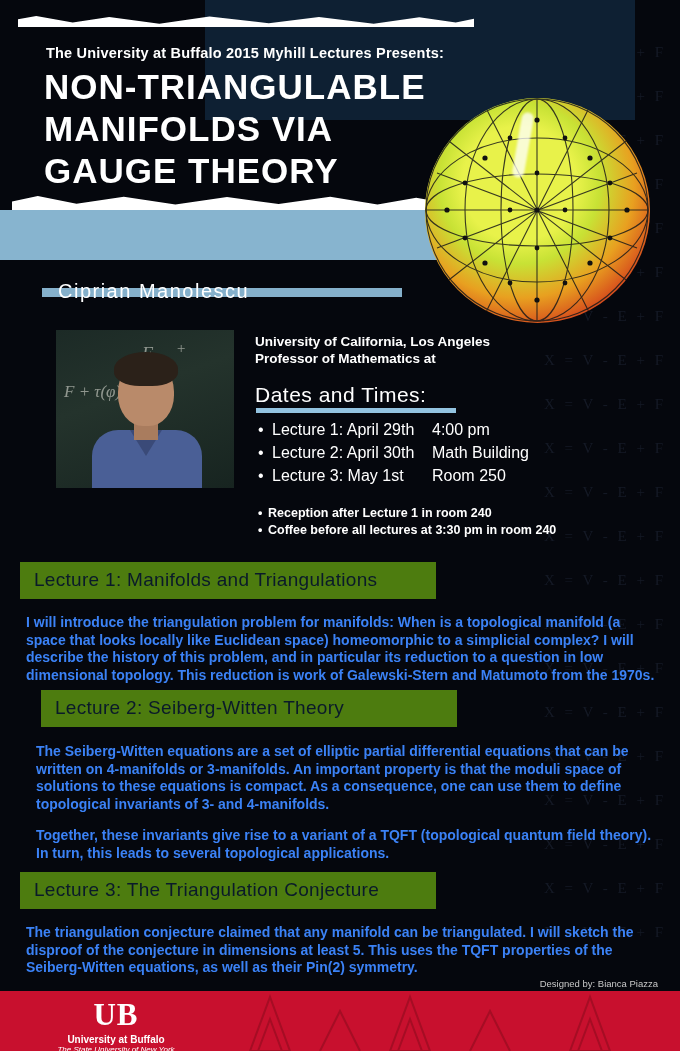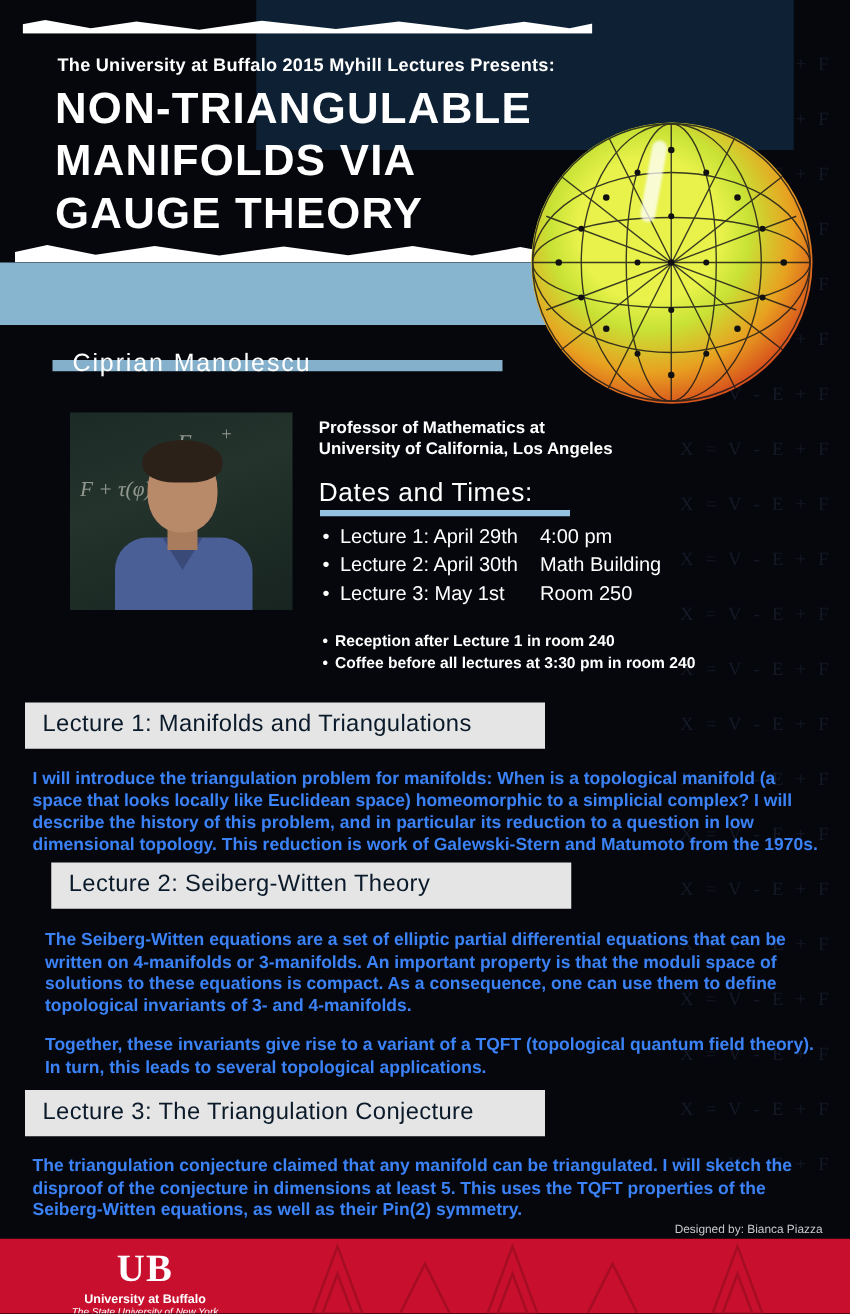--- a/index.html
+++ b/index.html
@@ -205,21 +205,21 @@
     font-size: 12.5px;
     font-weight: bold;
     line-height: 17px;
   }
   .notes .row { display: flex; }
   .notes .bullet { width: 10px; }
 
   
   .sec-head {
     position: absolute;
-    background: #e5e5e5;
+    background: #4d7c0f;
     color: #0a1a2a;
     font-size: 19px;
     padding: 7px 12px 8px 14px;
     letter-spacing: 0.3px;
   }
   .sec-body {
     position: absolute;
     color: #3b82f6;
     font-size: 14px;
     font-weight: bold;
@@ -320,22 +320,22 @@
     <div class="chalk" style="left:120px; top:10px;">+</div>
     <div class="chalk" style="left:8px; top:52px; font-size:17px;">F    + τ(φ)</div>
     <div class="torso"></div>
     <div class="collar"></div>
     <div class="neck"></div>
     <div class="head"></div>
     <div class="hair"></div>
   </div>
 
   <div class="affil">
+    <div>University of California, Los Angeles</div>
     <div>Professor of Mathematics at</div>
-    <div>University of California, Los Angeles</div>
   </div>
 
   <div class="dates-title">Dates and Times:</div>
   <div class="dates-underline"></div>
 
   <div class="dates-list" id="schedule">
       <div class="row">
         <span class="bullet">•</span>
         <span class="lec">Lecture 1: April 29th</span>
         <span>4:00 pm</span>

